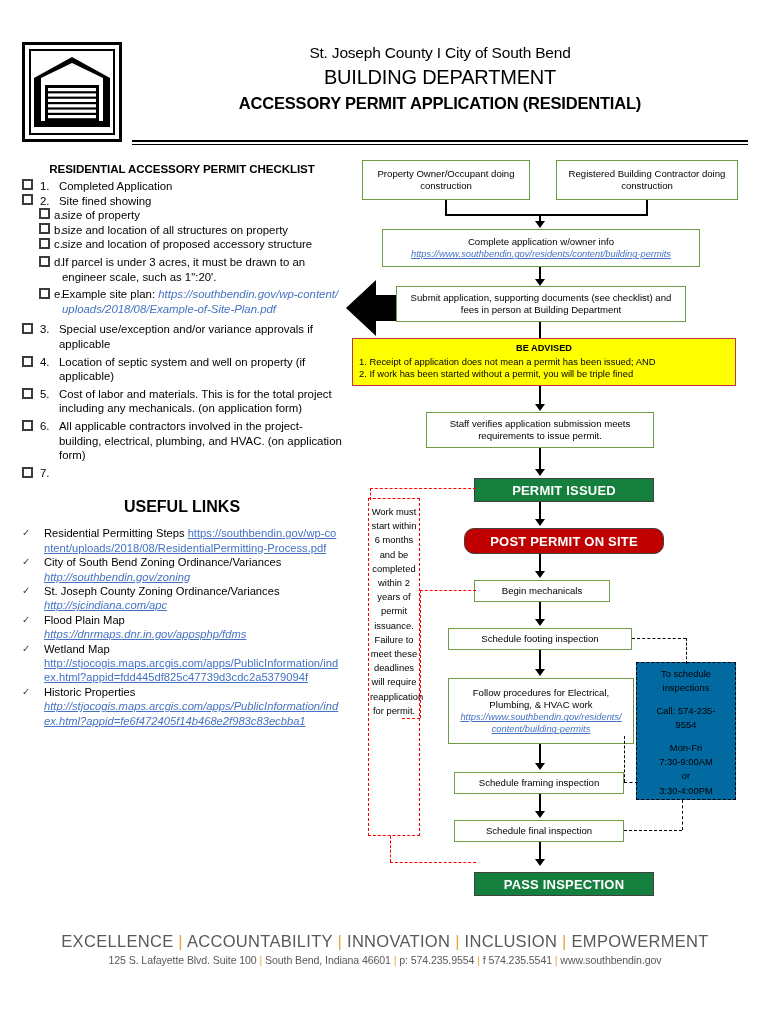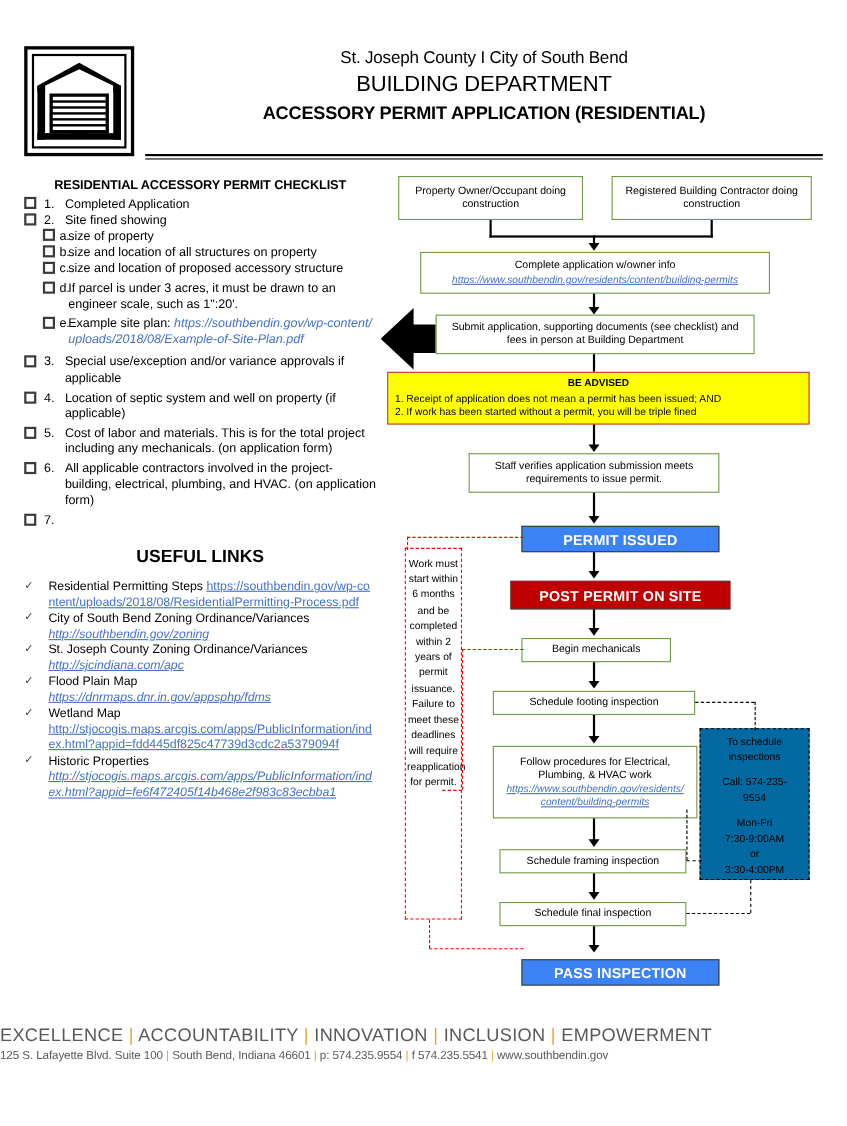--- a/index.html
+++ b/index.html
@@ -209,22 +209,22 @@
     box-sizing: border-box;
     display: flex;
     align-items: center;
     justify-content: center;
     color: #ffffff;
     font-weight: bold;
     font-size: 13px;
     letter-spacing: 0.2px;
     border: 1.5px solid #404040;
   }
-  .banner.green { background: #3b82f6; }
-  .banner.red   { background: #C00000; }
+  .banner.green { background: #15803d; }
+  .banner.red   { background: #C00000; border-radius: 10px; }
 
   .dashbox-red {
     position: absolute;
     box-sizing: border-box;
     border: 1.6px dashed #FF0000;
     background: #ffffff;
     font-size: 9.4px;
     line-height: 14.2px;
     text-align: center;
     padding: 6px 1px;
@@ -255,20 +255,21 @@
   .dash-v-bk  { position:absolute; width:0; border-left:1.6px dashed #000; }
   .dash-h-bk  { position:absolute; height:0; border-top:1.6px dashed #000; }
 
   .bigarrow { position: absolute; }
 
   
   .footer {
     position: absolute;
     left: 0; top: 930px;
     width: 770px;
+    text-align: center;
   }
   .foot1 {
     font-size: 16.5px;
     letter-spacing: 0.3px;
     color: #595959;
     line-height: 22px;
     font-weight: 300;
   }
   .foot1 .sep { color: #E8A33D; }
   .foot2 {

